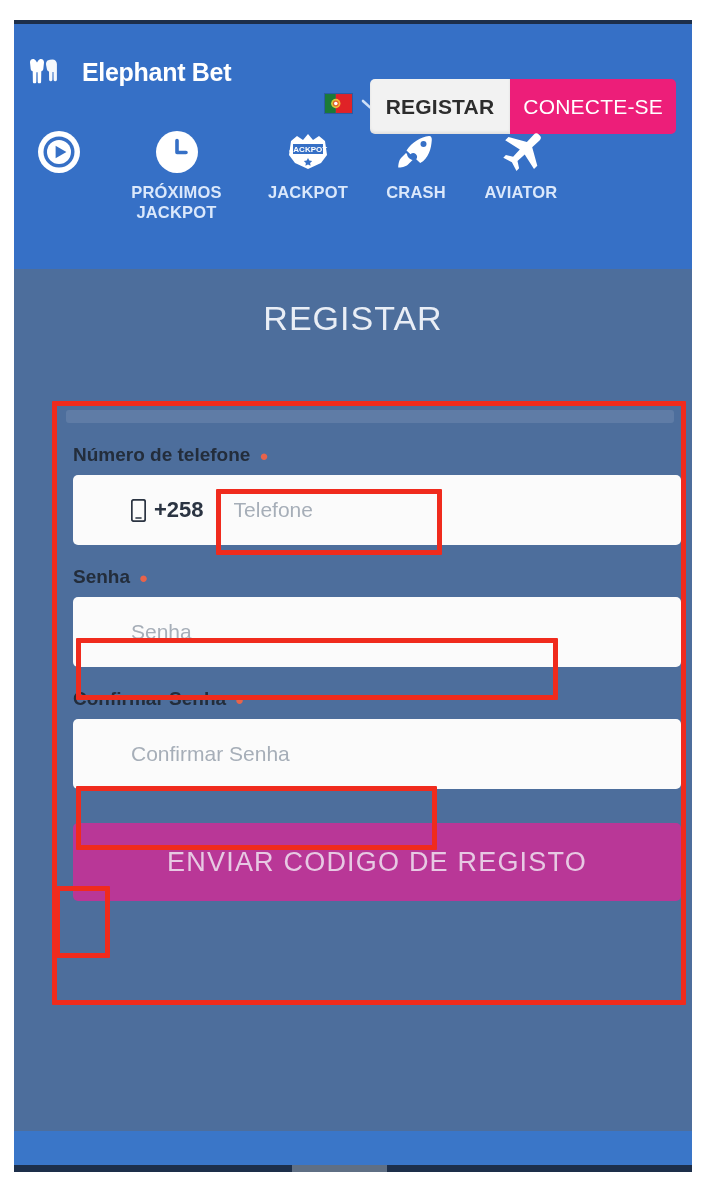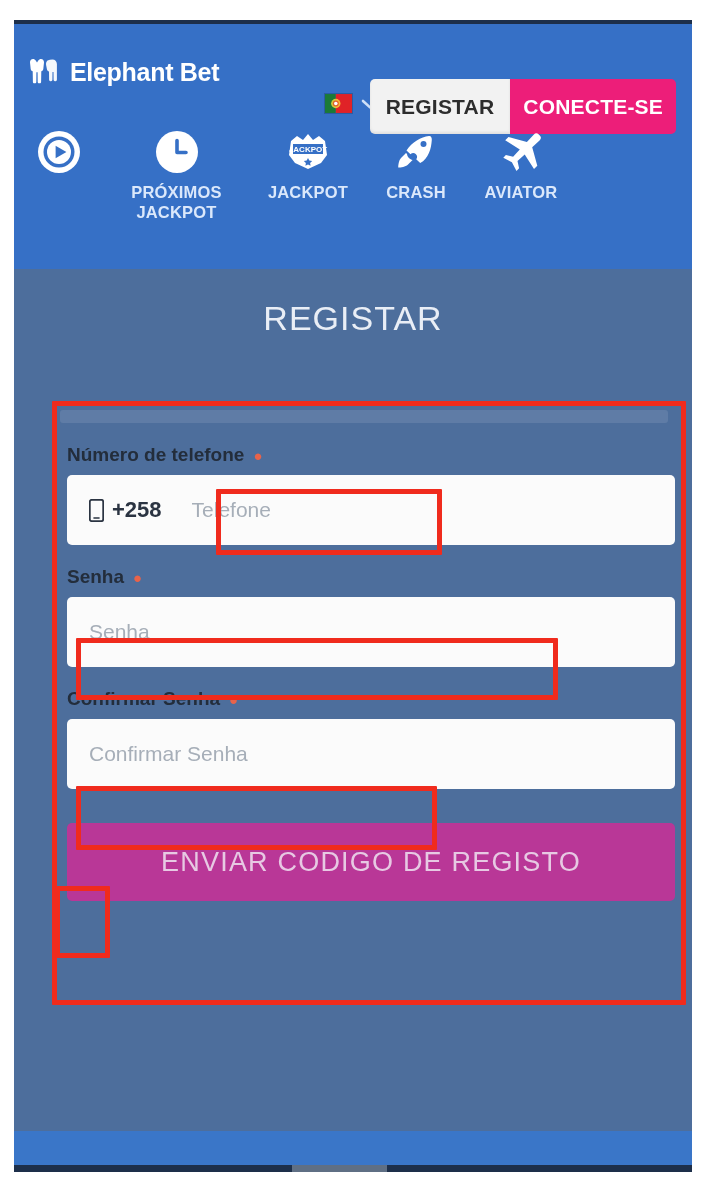--- a/index.html
+++ b/index.html
@@ -63,21 +63,21 @@
   .header-top {
     position: relative;
     height: 94px;
   }
   .logo {
     position: absolute;
     left: 14px;
     top: 32px;
     display: flex;
     align-items: center;
-    gap: 12px;
+    gap: 24px;
   }
   .logo-mark {
     width: 30px;
     height: 32px;
     display: block;
   }
   .logo-text {
     color: #ffffff;
     font-size: 25px;
     font-weight: bold;
@@ -127,21 +127,21 @@
     cursor: pointer;
     box-shadow: inset 0 -2px 3px rgba(0,0,0,0.08);
   }
   .btn-conectese {
     background: #ed1e79;
     color: #ffffff;
     border: none;
     border-radius: 0 5px 5px 0;
     font-family: "Liberation Sans", sans-serif;
     font-size: 21px;
-    font-weight: bold;
+    font-weight: normal;
     letter-spacing: 0.2px;
     padding: 0 13px;
     cursor: pointer;
   }
 
   
   .navstrip {
     position: absolute;
     left: 0;
     top: 94px;
@@ -188,21 +188,21 @@
     text-align: center;
     color: #e9eef6;
     font-size: 34px;
     font-weight: normal;
     letter-spacing: 1px;
     margin: 30px 0 0 0;
   }
 
   .form-wrap {
     position: absolute;
-    left: 40px;
+    left: 46px;
     top: 132px;
     width: 584px;
   }
   .progress-bar {
     width: 608px;
     height: 13px;
     background: rgba(255,255,255,0.10);
     border-radius: 3px;
     margin: 9px 0 0 6px;
   }
@@ -225,20 +225,21 @@
   .input-shell {
     margin-left: 13px;
     width: 608px;
     height: 70px;
     background: #fbfbfb;
     border-radius: 5px;
     box-sizing: border-box;
     display: flex;
     align-items: center;
     overflow: hidden;
+    padding-left: 36px;
   }
   .prefix {
     display: flex;
     align-items: center;
     gap: 8px;
     padding: 0 18px 0 22px;
     font-size: 22px;
     font-weight: bold;
     color: #2b3442;
     white-space: nowrap;

